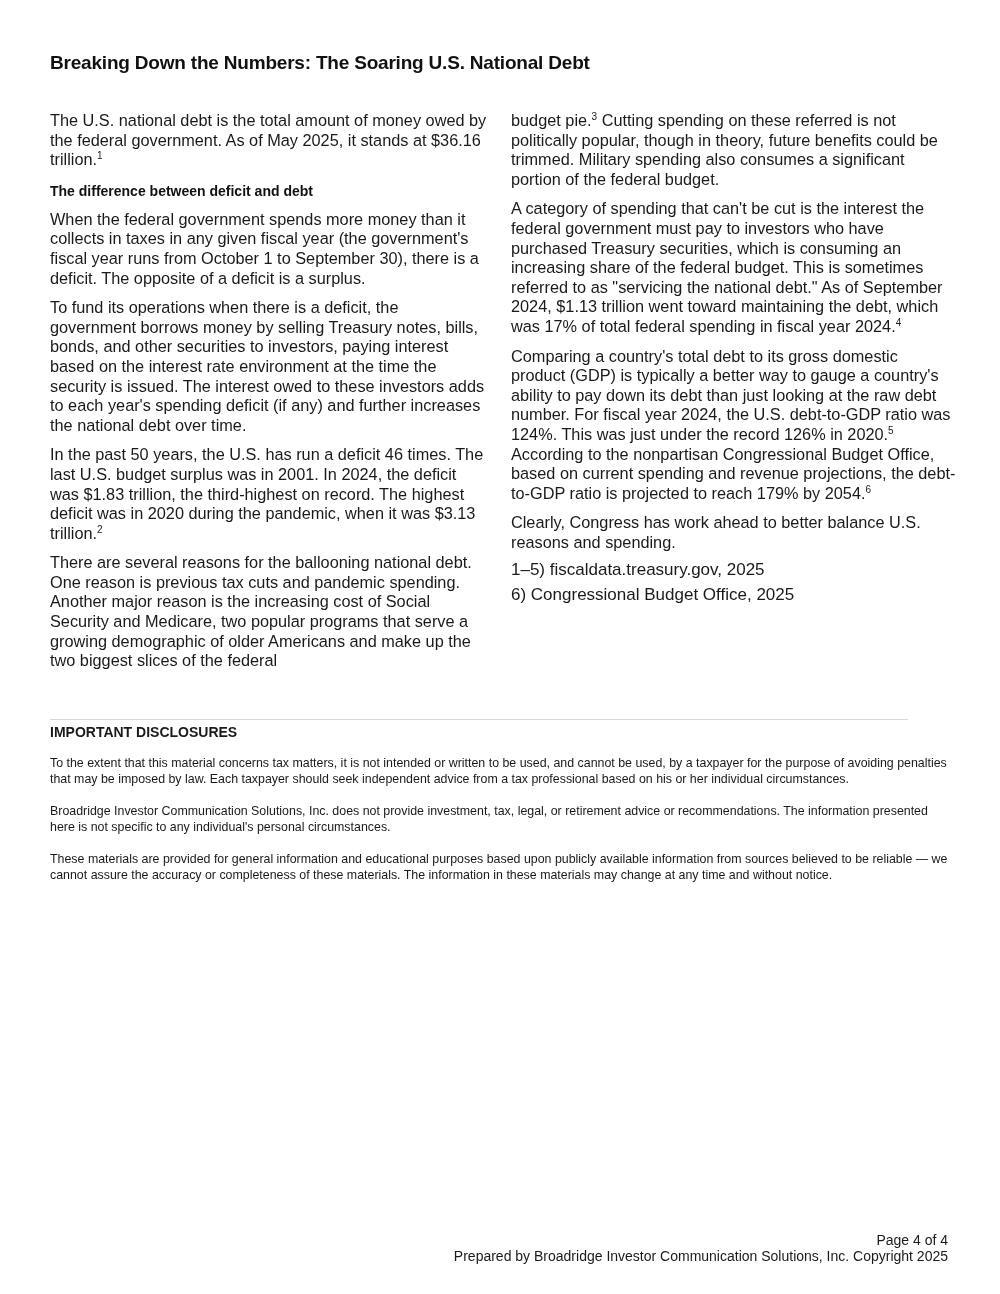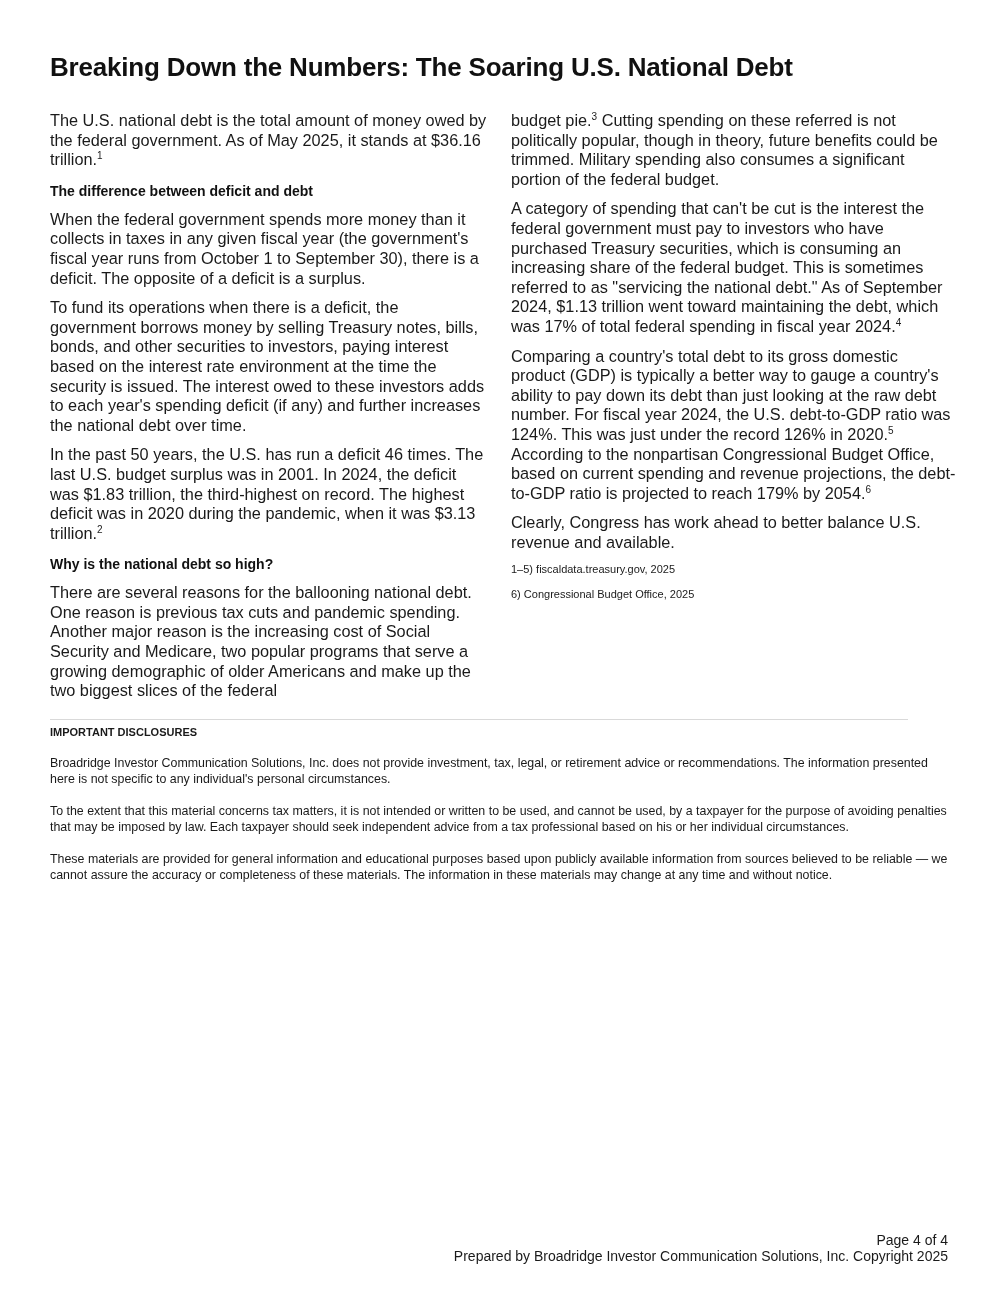--- a/index.html
+++ b/index.html
@@ -2,75 +2,74 @@
 <html><head>
 <meta charset="utf-8">
 <style>
   html, body { margin: 0; padding: 0; background: #ffffff; }
   body {
     width: 1000px; height: 1294px; position: relative; overflow: hidden;
     font-family: "Liberation Sans", sans-serif; color: #1a1a1a;
   }
   .title {
     position: absolute; left: 50px; top: 52px; margin: 0;
-    font-size: 26px; font-weight: bold; letter-spacing: -0.2px; color: #111;
+    font-size: 19px; font-weight: bold; letter-spacing: -0.2px; color: #111;
     white-space: nowrap;
   }
   .col { position: absolute; top: 111px; width: 440px; }
   .col-left { left: 50px; width: 438px; }
   .col-right { left: 511px; width: 445px; }
   .p { margin: 0 0 10px 0; font-size: 16.3px; line-height: 19.6px; }
   .h2 { margin: 2px 0 0 0; font-size: 14px; font-weight: bold; line-height: 22px; color: #111; }
   .h2 + .p { margin-top: 8px; }
   sup { font-size: 10px; vertical-align: 6px; line-height: 0; }
   .it { font-style: italic; }
-  .src { margin: 0 0 10px 0; font-size: 11px; line-height: 15px; }
+  .src { margin: 0 0 10px 0; font-size: 17px; line-height: 15px; }
   .divider {
     position: absolute; left: 50px; top: 719px; width: 858px; height: 0;
     border-top: 1px solid #d9d9d9;
   }
   .disc { position: absolute; left: 50px; top: 724px; width: 900px; }
-  .disc-head { margin: 0 0 14px 0; font-size: 11px; font-weight: bold; line-height: 17px; }
+  .disc-head { margin: 0 0 14px 0; font-size: 14px; font-weight: bold; line-height: 17px; }
   .disc-p { margin: 0 0 15.5px 0; font-size: 12.4px; line-height: 16.3px; }
   .footer {
     position: absolute; right: 52px; top: 1232px; text-align: right;
     font-size: 14px; line-height: 16px;
   }
 </style>
 </head>
 <body>
 
 <h1 class="title">Breaking Down the Numbers: The Soaring U.S. National Debt</h1>
 
 <div class="col col-left">
   <p class="p"><span>The U.S. national debt is the total amount of money owed by the federal government. As of May 2025, it stands at $36.16 trillion.</span><sup>1</sup></p>
 
   <h2 class="h2">The difference between deficit and debt</h2>
   <p class="p">When the federal government spends more money than it collects in taxes in any given fiscal year (the government's fiscal year runs from October 1 to September 30), there is a deficit. The opposite of a deficit is a surplus.</p>
   <p class="p">To fund its operations when there is a deficit, the government borrows money by selling Treasury notes, bills, bonds, and other securities to investors, paying interest based on the interest rate environment at the time the security is issued. The interest owed to these investors adds to each year's spending deficit (if any) and further increases the national debt over time.</p>
   <p class="p"><span>In the past 50 years, the U.S. has run a deficit 46 times. The last U.S. budget surplus was in 2001. In 2024, the deficit was $1.83 trillion, the third-highest on record. The highest deficit was in 2020 during the pandemic, when it was $3.13 trillion.</span><sup>2</sup></p>
 
-  <h2 class="h2">Why is the national debt so high?</h2>
   <p class="p">There are several reasons for the ballooning national debt. One reason is previous tax cuts and pandemic spending. Another major reason is the increasing cost of Social Security and Medicare, two popular programs that serve a growing demographic of older Americans and make up the two biggest slices of the federal</p>
 </div>
 
 <div class="col col-right">
   <p class="p"><span>budget pie.</span><sup>3</sup><span> Cutting spending on these referred is not politically popular, though in theory, future benefits could be trimmed. Military spending also consumes a significant portion of the federal budget.</span></p>
   <p class="p"><span>A category of spending that can't be cut is the interest the federal government must pay to investors who have purchased Treasury securities, which is consuming an increasing share of the federal budget. This is sometimes referred to as "servicing the national debt." As of September 2024, $1.13 trillion went toward maintaining the debt, which was 17% of total federal spending in fiscal year 2024.</span><sup>4</sup></p>
   <p class="p"><span>Comparing a country's total debt to its gross domestic product (GDP) is typically a better way to gauge a country's ability to pay down its debt than just looking at the raw debt number. For fiscal year 2024, the U.S. debt-to-GDP ratio was 124%. This was just under the record 126% in 2020.</span><sup>5</sup><span> According to the nonpartisan Congressional Budget Office, based on current spending and revenue projections, the debt-to-GDP ratio is projected to reach 179% by 2054.</span><sup>6</sup></p>
-  <p class="p">Clearly, Congress has work ahead to better balance U.S. revenue and available.</p>
+  <p class="p">Clearly, Congress has work ahead to better balance U.S. reasons and spending.</p>
   <p class="src">1–5) fiscaldata.treasury.gov, 2025</p>
   <p class="src">6) Congressional Budget Office, 2025</p>
 </div>
 
 <div class="divider"></div>
 
 <div class="disc">
   <p class="disc-head">IMPORTANT DISCLOSURES</p>
+  <p class="disc-p">To the extent that this material concerns tax matters, it is not intended or written to be used, and cannot be used, by a taxpayer for the purpose of avoiding penalties that may be imposed by law. Each taxpayer should seek independent advice from a tax professional based on his or her individual circumstances.</p>
   <p class="disc-p">Broadridge Investor Communication Solutions, Inc. does not provide investment, tax, legal, or retirement advice or recommendations. The information presented here is not specific to any individual's personal circumstances.</p>
-  <p class="disc-p">To the extent that this material concerns tax matters, it is not intended or written to be used, and cannot be used, by a taxpayer for the purpose of avoiding penalties that may be imposed by law. Each taxpayer should seek independent advice from a tax professional based on his or her individual circumstances.</p>
   <p class="disc-p">These materials are provided for general information and educational purposes based upon publicly available information from sources believed to be reliable — we cannot assure the accuracy or completeness of these materials. The information in these materials may change at any time and without notice.</p>
 </div>
 
 <div class="footer">
   <div>Page 4 of 4</div>
   <div>Prepared by Broadridge Investor Communication Solutions, Inc. Copyright 2025</div>
 </div>
 
 </body></html>

